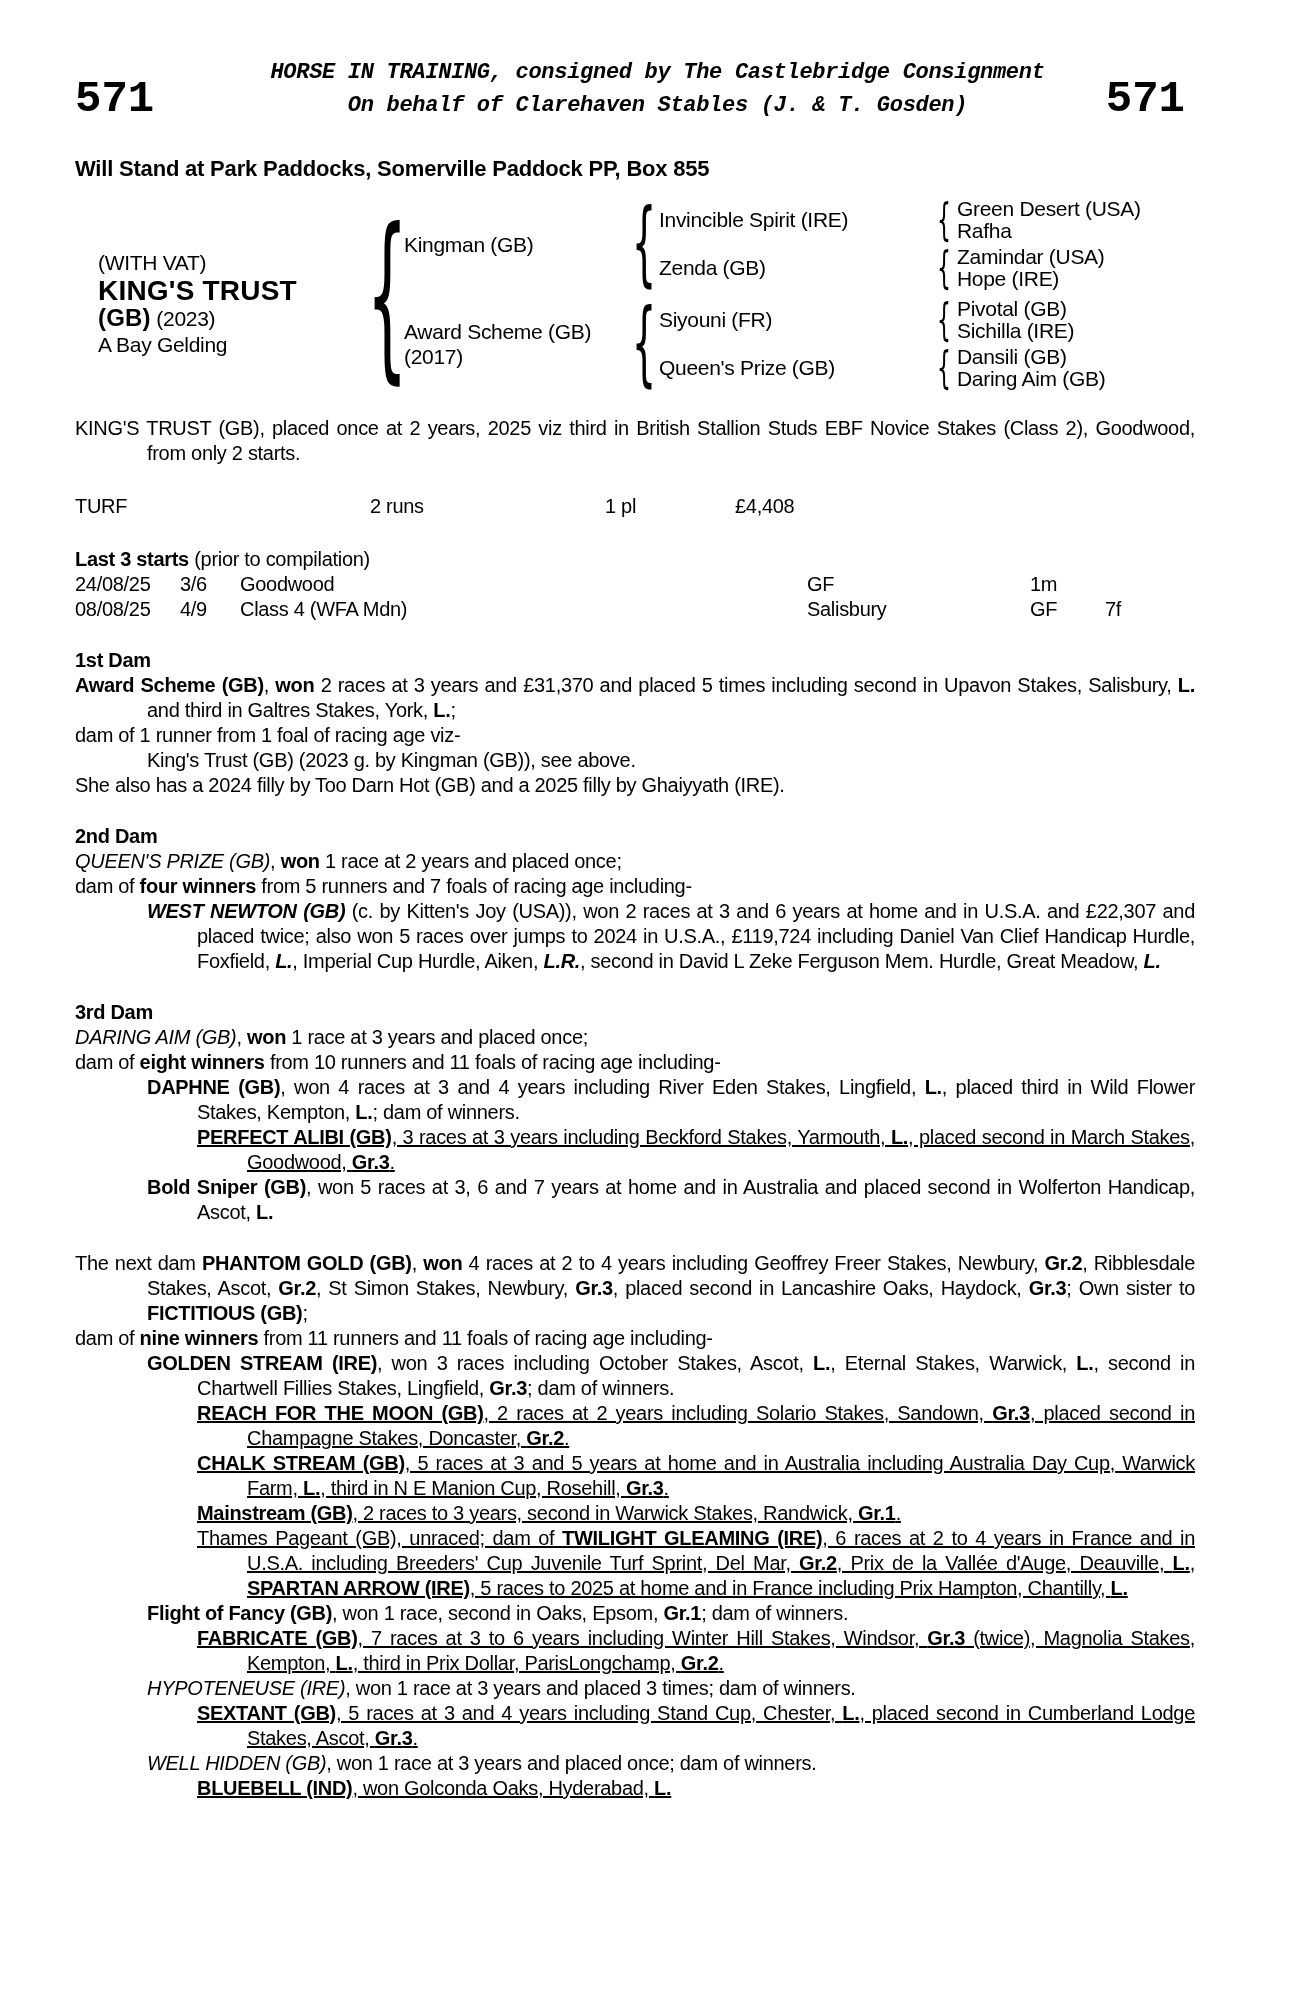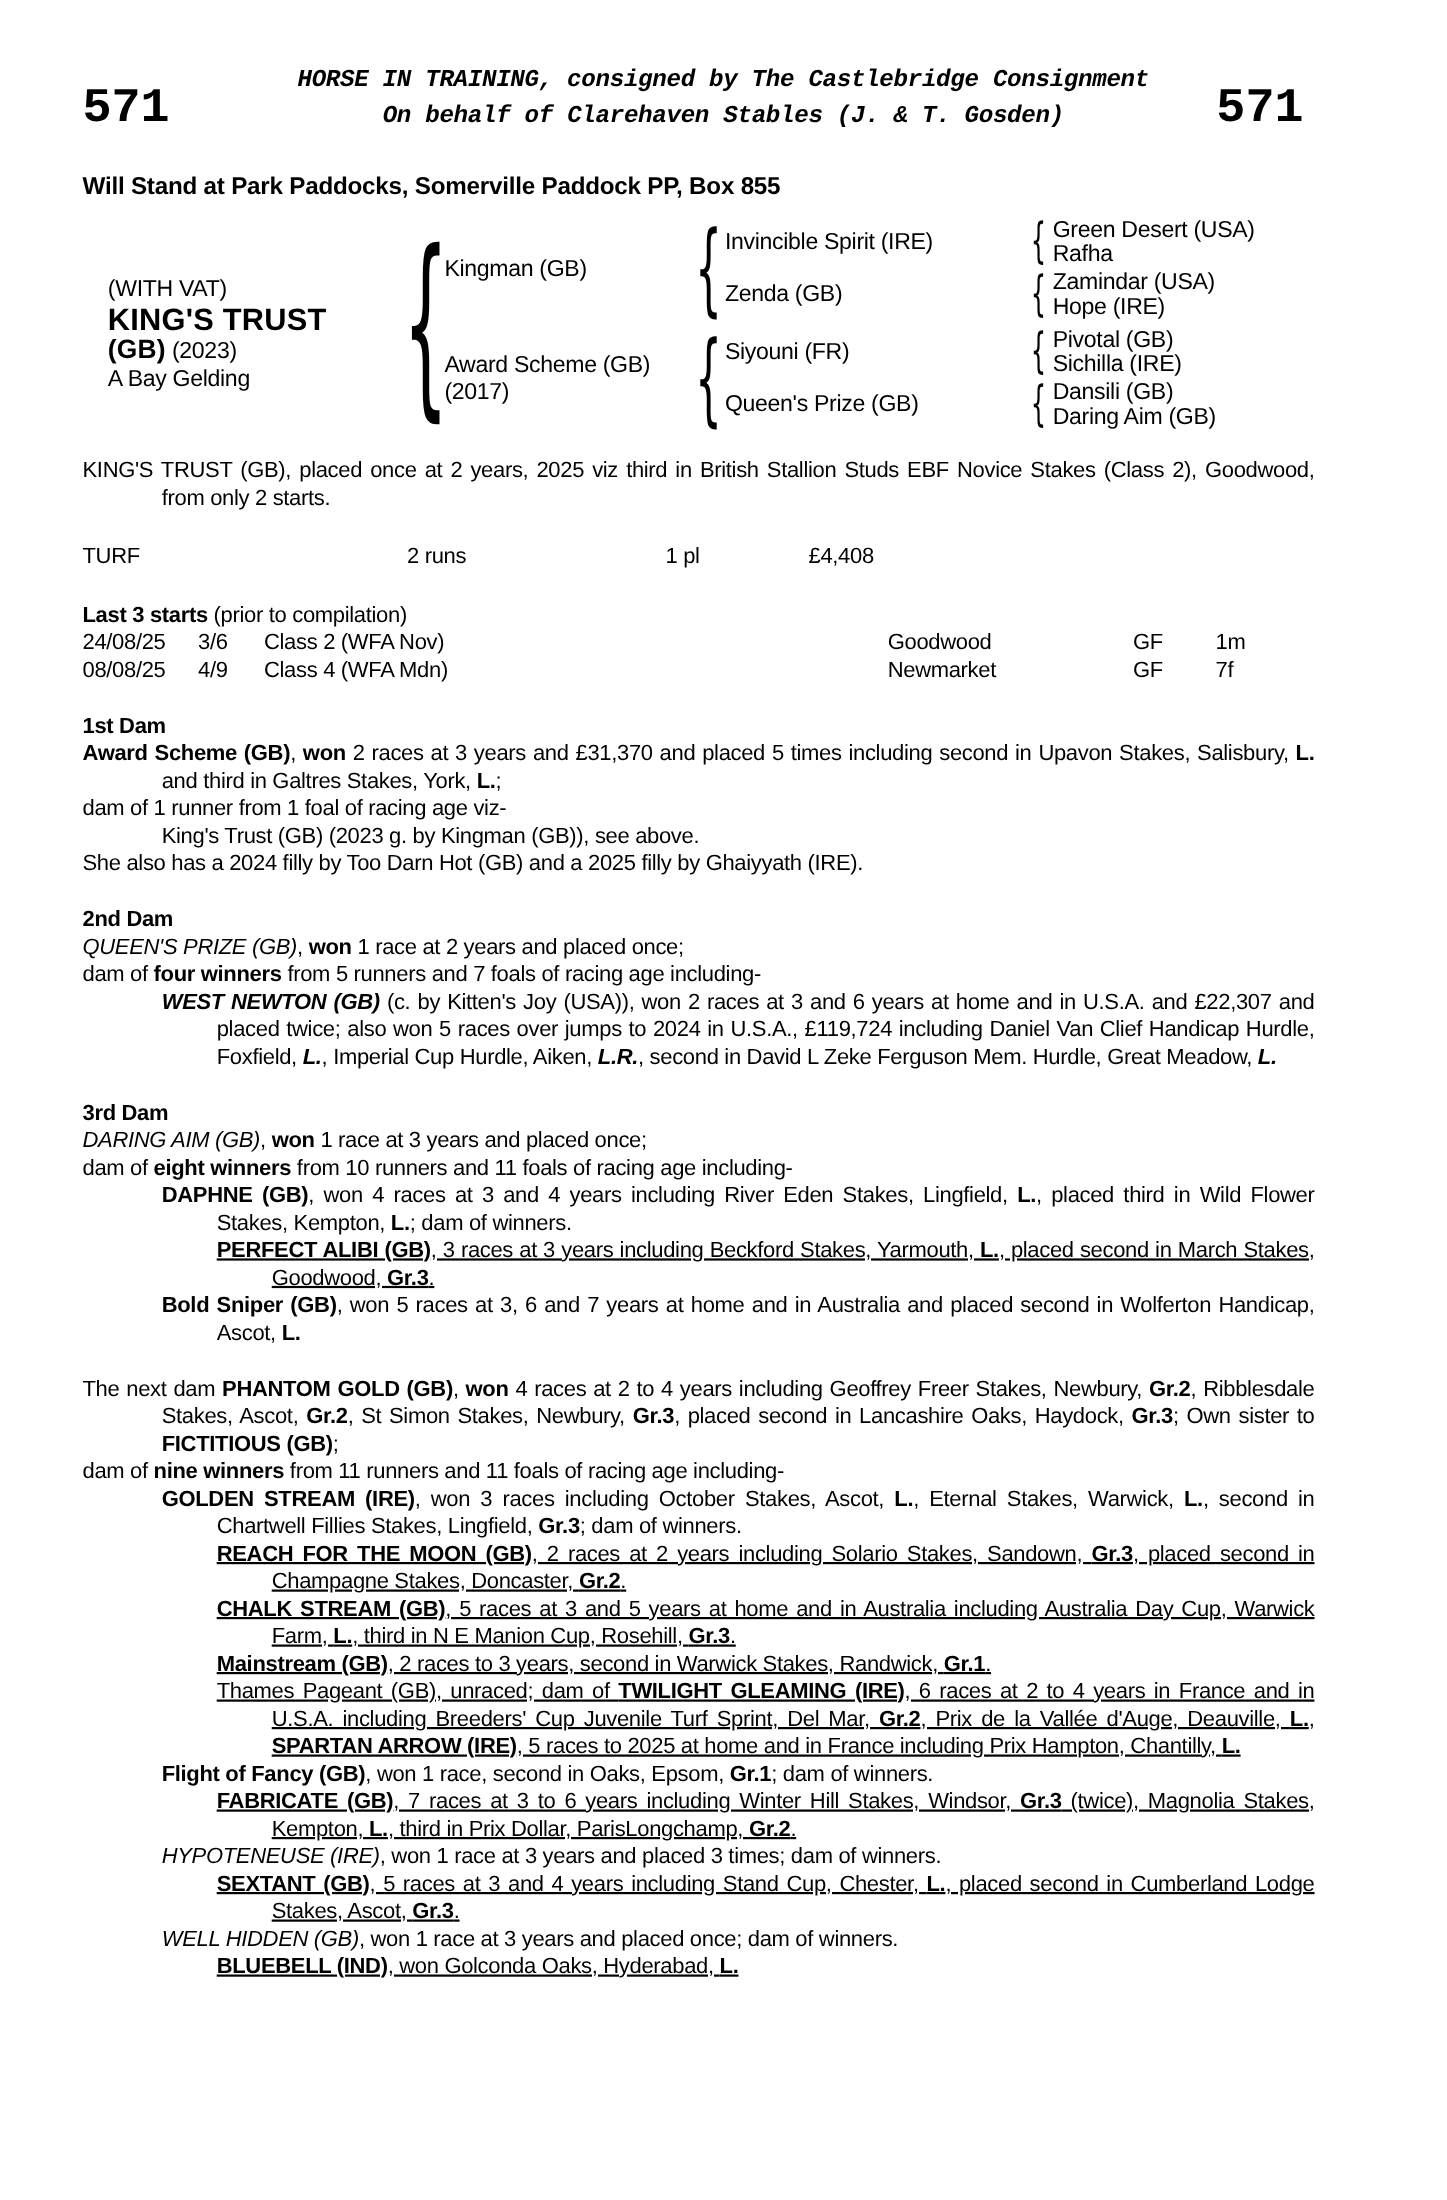--- a/index.html
+++ b/index.html
@@ -146,30 +146,29 @@
     </div>
 
     <div class="last3-head">
       <span class="hb">Last 3 starts</span>
       <span class="hi">(prior to compilation)</span>
     </div>
     <div id="last-starts-rows">
         <div class="race-row">
           <span>24/08/25</span>
           <span>3/6</span>
-          <span>Class 2 (WFA Nov)</span>
           <span>Goodwood</span>
           <span>GF</span>
           <span>1m</span>
         </div>
         <div class="race-row">
           <span>08/08/25</span>
           <span>4/9</span>
           <span>Class 4 (WFA Mdn)</span>
-          <span>Newmarket</span>
+          <span>Salisbury</span>
           <span>GF</span>
           <span>7f</span>
         </div>
       </div>
 
     <div id="dam-sections">
         <div class="sec-heading">1st Dam</div>
         <p class="para l0"><span class="s-b">Award Scheme (GB)</span><span>, </span><span class="s-b">won</span><span> 2 races at 3 years and £31,370 and placed 5 times including second in Upavon Stakes, Salisbury, </span><span class="s-b">L.</span><span> and third in Galtres Stakes, York, </span><span class="s-b">L.</span><span>;</span></p>
         <p class="para l0"><span>dam of 1 runner from 1 foal of racing age viz-</span></p>
         <p class="para l1"><span>King's Trust (GB) (2023 g. by Kingman (GB)), see above.</span></p>

